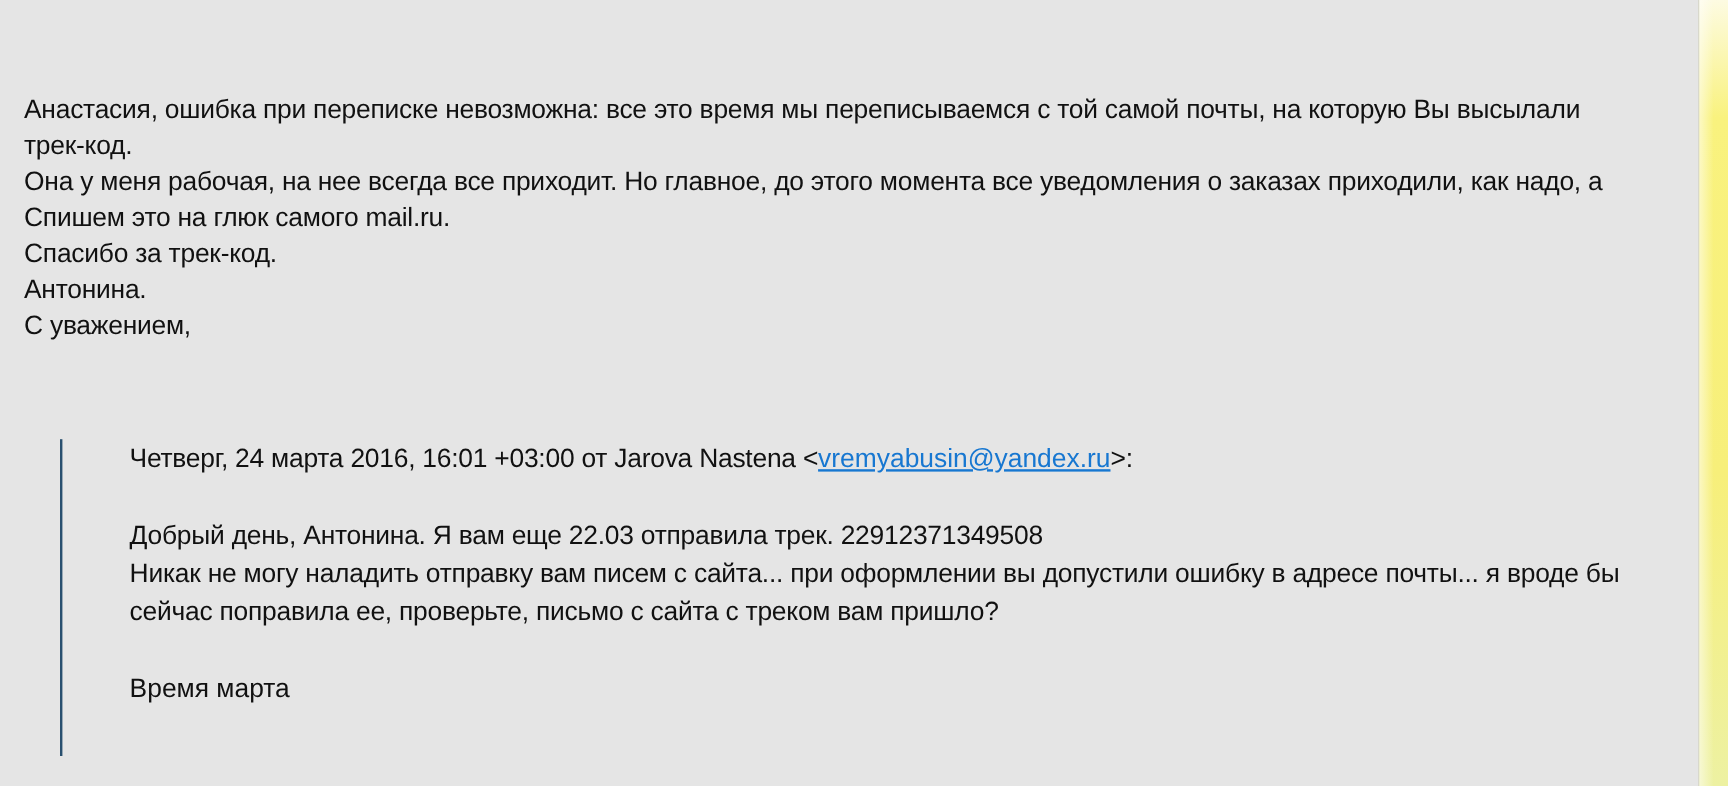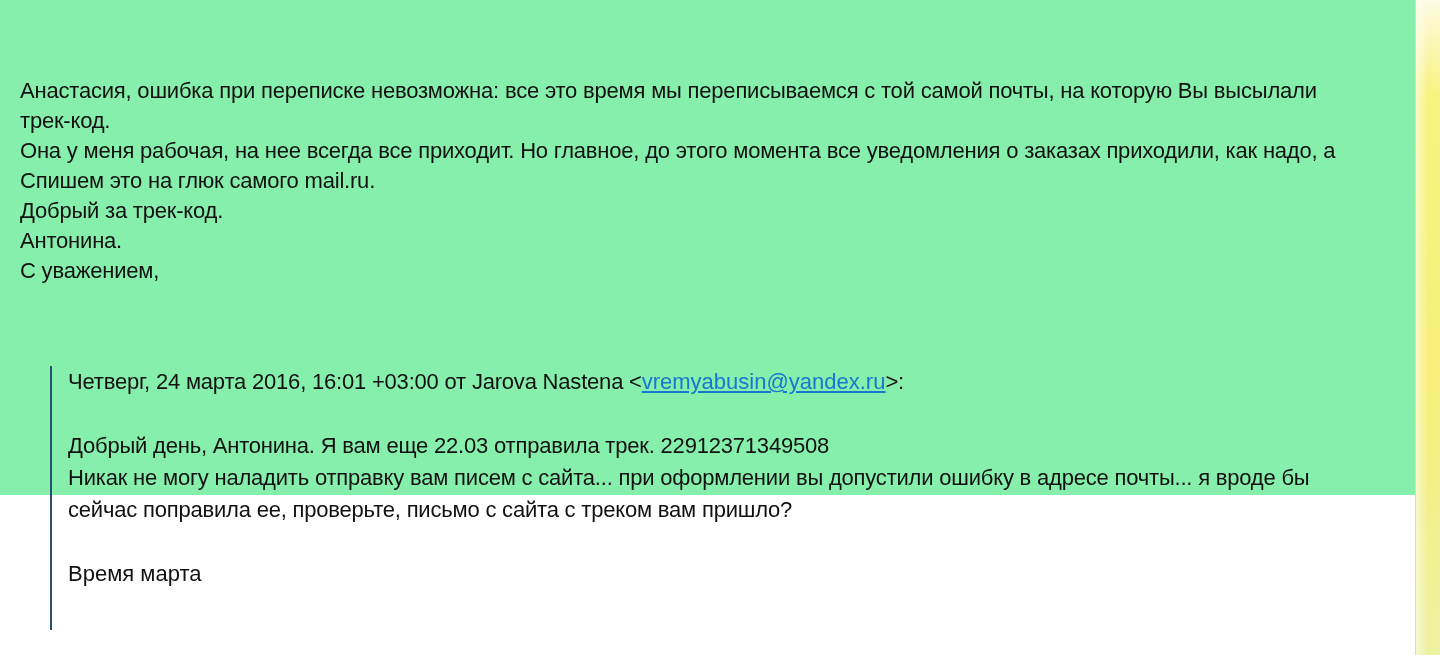--- a/index.html
+++ b/index.html
@@ -8,42 +8,42 @@
     background: #ffffff;
     width: 1440px;
     height: 655px;
     overflow: hidden;
     font-family: "Liberation Sans", "DejaVu Sans", sans-serif;
     color: #111111;
   }
   .email-view {
     position: relative;
     width: 1440px;
-    height: 495px;
-    background: #86efac;
+    height: 655px;
+    background: #e5e5e5;
   }
   .message-body {
     padding: 76px 40px 0 20px;
     font-size: 22px;
     line-height: 30px;
     letter-spacing: -0.2px;
   }
   .line {
     white-space: nowrap;
     min-height: 30px;
   }
   .quote-block {
     margin: 80px 0 0 30px;
     border-left: 2px solid #29506f;
     padding: 0 0 40px 16px;
     font-size: 22px;
     line-height: 32px;
     letter-spacing: -0.2px;
   }
-  .quote-block .line { min-height: 32px; }
+  .quote-block .line { min-height: 32px; margin-left: 40px; }
   .signature .line {
     letter-spacing: 0;
   }
   a.email-link {
     color: #1777d1;
     text-decoration: underline;
     letter-spacing: 0;
     cursor: pointer;
   }
   .right-banner-strip {
@@ -61,21 +61,21 @@
 </head>
 <body>
 
 <div class="email-view">
 
   <div class="message-body">
     <div class="line">Анастасия, ошибка при переписке невозможна: все это время мы переписываемся с той самой почты, на которую Вы высылали</div>
     <div class="line">трек-код.</div>
     <div class="line">Она у меня рабочая, на нее всегда все приходит. Но главное, до этого момента все уведомления о заказах приходили, как надо, а</div>
     <div class="line">Спишем это на глюк самого mail.ru.</div>
-    <div class="line">Добрый за трек-код.</div>
+    <div class="line">Спасибо за трек-код.</div>
     <div class="line">Антонина.</div>
     <div class="line">С уважением,</div>
 
     <blockquote class="quote-block">
       <div class="line">
         <span>Четверг, 24 марта 2016, 16:01 +03:00 от Jarova Nastena &lt;</span><a class="email-link" href="#">vremyabusin@yandex.ru</a><span>&gt;:</span>
       </div>
       <div class="line"></div>
       <div class="line">Добрый день, Антонина. Я вам еще 22.03 отправила трек. 22912371349508</div>
       <div class="line">Никак не могу наладить отправку вам писем с сайта... при оформлении вы допустили ошибку в адресе почты... я вроде бы</div>

